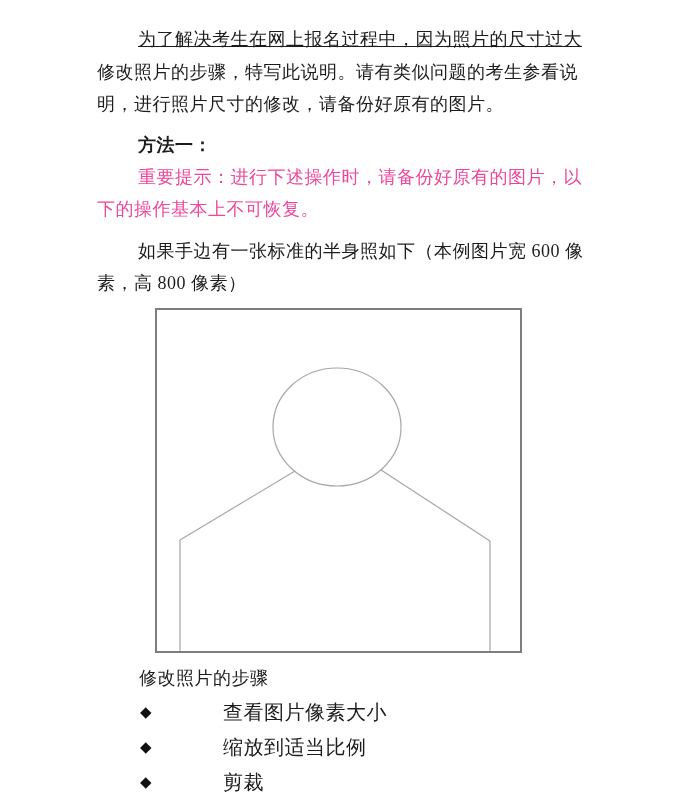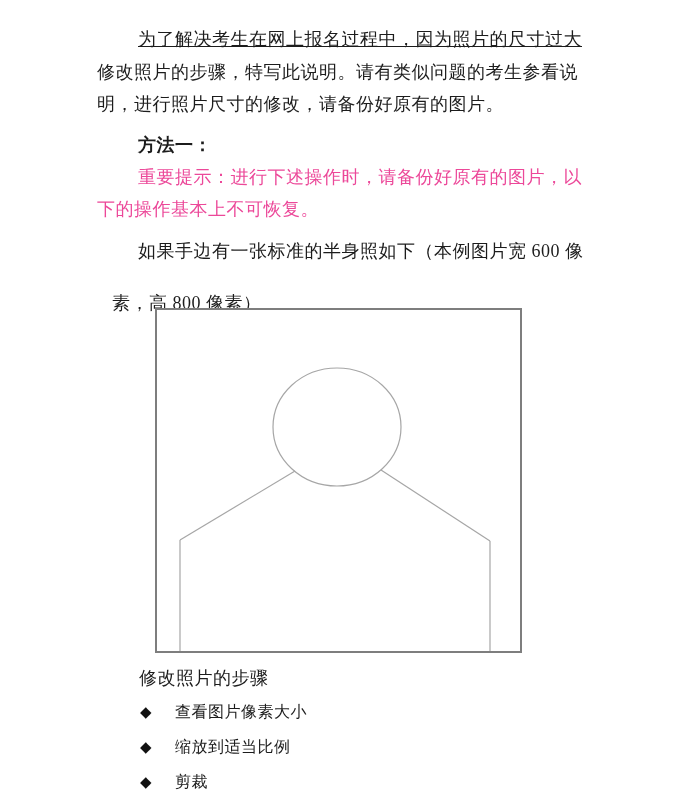--- a/index.html
+++ b/index.html
@@ -49,41 +49,42 @@
   }
   .step-bullet {
     font-family: "DejaVu Sans", sans-serif;
     font-size: 15px;
     line-height: 22px;
     color: #111111;
     width: 35px;
     display: inline-block;
   }
   .step-text {
-    font-size: 16px;
+    font-size: 20px;
     line-height: 22px;
     letter-spacing: 0.5px;
+    margin-left: 48px;
   }
 </style>
 </head>
 <body>
 
 <div class="doc">
 
   <div class="line" style="left:138px; top:28px;text-decoration:underline;">为了解决考生在网上报名过程中，因为照片的尺寸过大</div>
   <div class="line" style="left:97px; top:61px;">修改照片的步骤，特写此说明。请有类似问题的考生参看说</div>
   <div class="line" style="left:97px; top:93px;">明，进行照片尺寸的修改，请备份好原有的图片。</div>
 
   <div class="line bold" style="left:138px; top:134px;">方法一：</div>
 
   <div class="line red" style="left:138px; top:166px;">重要提示：进行下述操作时，请备份好原有的图片，以</div>
   <div class="line red" style="left:97px; top:198px;">下的操作基本上不可恢复。</div>
 
   <div class="line" style="left:138px; top:240px;">如果手边有一张标准的半身照如下（本例图片宽 600 像</div>
-  <div class="line" style="left:112px; top:272px;margin-top:20px;">素，高 800 像素）</div>
+  <div class="line" style="left:97px; top:272px;">素，高 800 像素）</div>
 
   <div class="figure-frame">
     <svg width="363" height="341" viewBox="0 0 363 341">
       <ellipse cx="180" cy="117" rx="64" ry="59" fill="none" stroke="#a6a6a6" stroke-width="1.2"></ellipse>
       <line x1="138" y1="161" x2="23" y2="230" stroke="#a6a6a6" stroke-width="1.2"></line>
       <line x1="23" y1="230" x2="23" y2="341" stroke="#a6a6a6" stroke-width="1.2"></line>
       <line x1="224" y1="160" x2="333" y2="231" stroke="#a6a6a6" stroke-width="1.2"></line>
       <line x1="333" y1="231" x2="333" y2="341" stroke="#a6a6a6" stroke-width="1.2"></line>
     </svg>
   </div>

